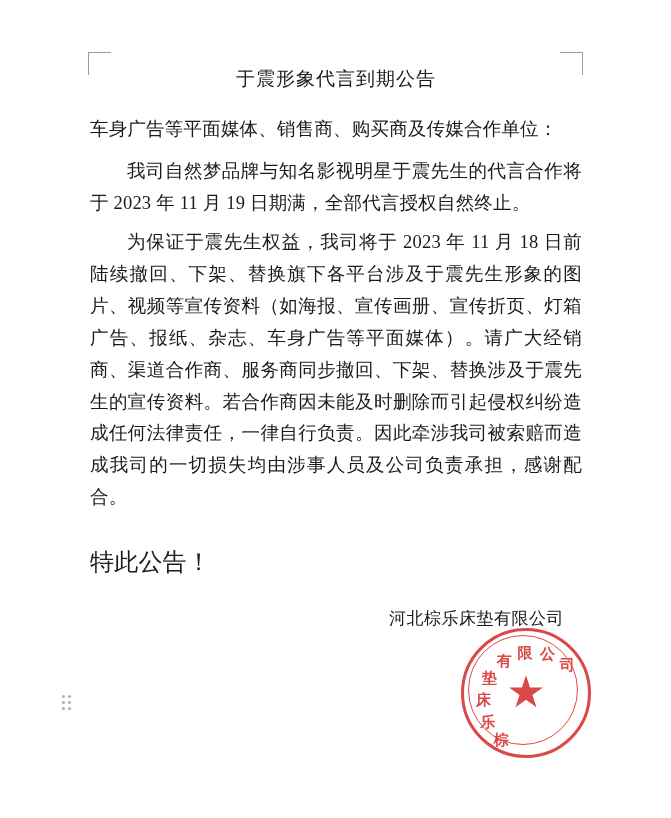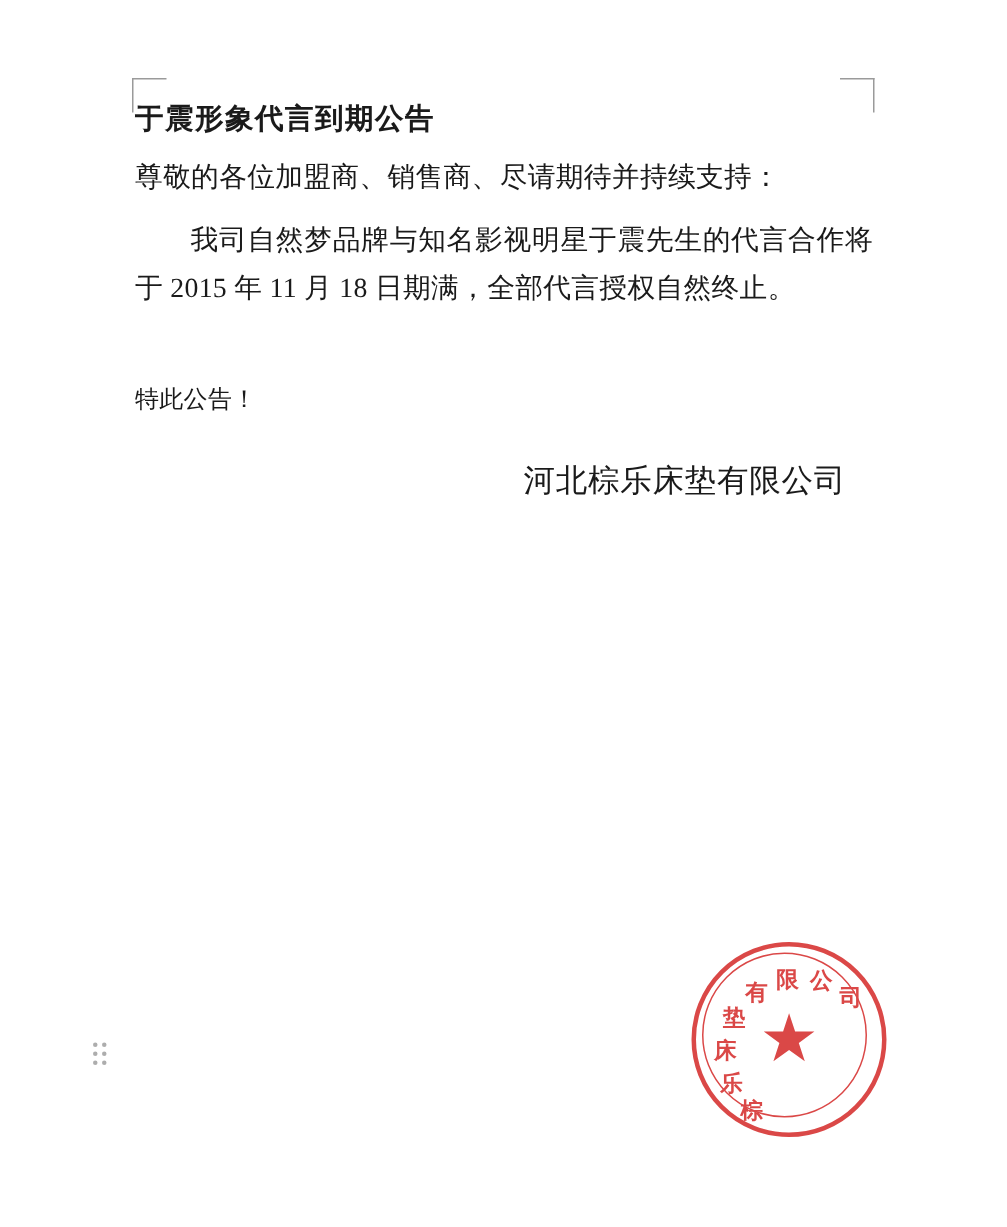--- a/index.html
+++ b/index.html
@@ -34,54 +34,55 @@
   }
 
   .doc-body {
     position: absolute;
     left: 90px;
     top: 66px;
     width: 492px;
   }
 
   .doc-title {
+    text-align: center;
     font-size: 19px;
-    font-weight: 700;
+    font-weight: 400;
     letter-spacing: 1px;
-    margin: 0 0 12px 0;
+    margin: 0 0 22px 0;
     font-family: "Liberation Serif", "DejaVu Serif", serif;
   }
 
   .para {
     font-size: 18.5px;
     line-height: 1.72;
     text-align: justify;
     text-justify: inter-ideograph;
     margin: 0 0 8px 0;
     letter-spacing: 0.2px;
   }
   .para.indent { text-indent: 2em; }
   .para.salutation { text-indent: 0; margin-bottom: 10px; }
 
   .closing {
-    font-size: 16px;
+    font-size: 24px;
     line-height: 1.72;
-    margin-top: 44px;
+    margin-top: 28px;
     text-indent: 0;
   }
 
   .signature-block {
     margin-top: 22px;
     text-align: right;
     padding-right: 18px;
     position: relative;
     z-index: 1;
   }
   .signature-line {
-    font-size: 21px;
+    font-size: 17px;
     line-height: 1.7;
     letter-spacing: 0.5px;
   }
 
   
   .seal {
     position: absolute;
     right: 80px;
     top: 628px;
     width: 124px;
@@ -149,24 +150,25 @@
 
 <div class="page">
 
   <div class="crop-mark crop-tl"></div>
   <div class="crop-mark crop-tr"></div>
 
   <div class="doc-body">
 
     <h1 class="doc-title">于震形象代言到期公告</h1>
 
-    <p class="para salutation">尊敬的各位加盟商、销售商、尽请期待并持续支持：</p>
-
-    <p class="para indent">我司自然梦品牌与知名影视明星于震先生的代言合作将于 2015 年 11 月 18 日期满，全部代言授权自然终止。</p>
-
+    <p class="para salutation">车身广告等平面媒体、销售商、购买商及传媒合作单位：</p>
+
+    <p class="para indent">我司自然梦品牌与知名影视明星于震先生的代言合作将于 2023 年 11 月 19 日期满，全部代言授权自然终止。</p>
+
+    <p class="para indent">为保证于震先生权益，我司将于 2023 年 11 月 18 日前陆续撤回、下架、替换旗下各平台涉及于震先生形象的图片、视频等宣传资料（如海报、宣传画册、宣传折页、灯箱广告、报纸、杂志、车身广告等平面媒体）。请广大经销商、渠道合作商、服务商同步撤回、下架、替换涉及于震先生的宣传资料。若合作商因未能及时删除而引起侵权纠纷造成任何法律责任，一律自行负责。因此牵涉我司被索赔而造成我司的一切损失均由涉事人员及公司负责承担，感谢配合。</p>
 
 
     <p class="para closing">特此公告！</p>
 
     <div class="signature-block">
       <div class="signature-line">河北棕乐床垫有限公司</div>
     </div>
 
   </div>
 

